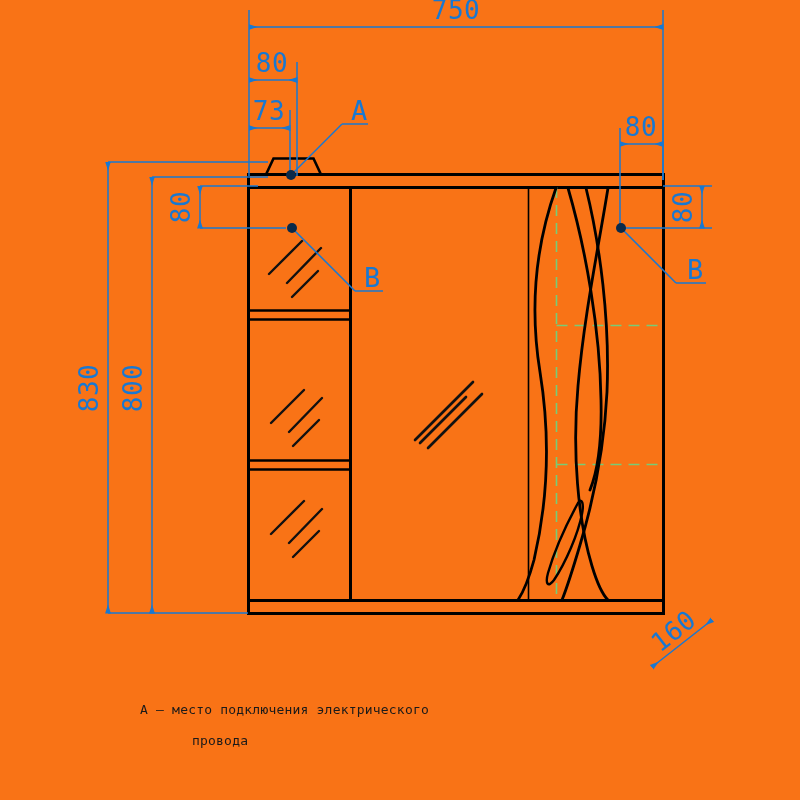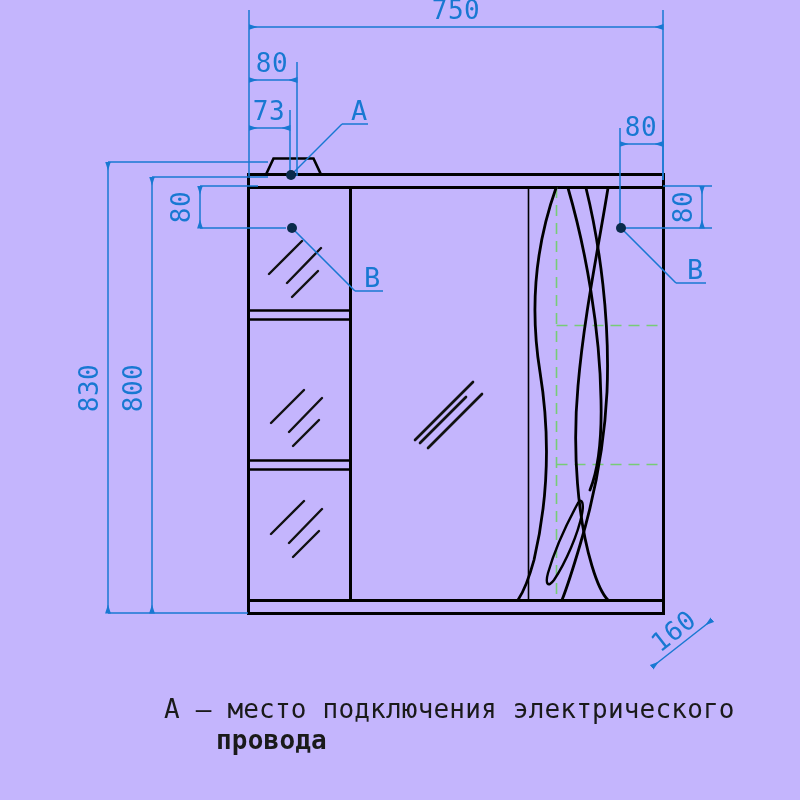--- a/index.html
+++ b/index.html
@@ -10,47 +10,46 @@
   body {
     width: 800px;
     height: 800px;
     font-family: "DejaVu Sans", sans-serif;
     overflow: hidden;
   }
   #sheet {
     position: relative;
     width: 800px;
     height: 800px;
-    background: #c4b5fd;
+    background: #f97316;
   }
   #drawing {
     position: absolute;
     left: 0;
     top: 0;
   }
   .legend {
     position: absolute;
-    left: 164px;
+    left: 140px;
     top: 694px;
     width: 600px;
     font-family: "DejaVu Sans Mono", monospace;
-    font-size: 26px;
+    font-size: 13px;
     letter-spacing: 0.2px;
     color: #1a1a1a;
     line-height: 31px;
   }
   .legend-row {
     display: block;
     white-space: pre;
   }
   .legend-cont {
     display: block;
     white-space: pre;
     padding-left: 52px;
-    font-weight: bold;
   }
 </style>
 </head>
 <body>
 
 <div id="sheet">
 
   <svg id="drawing" width="800" height="800" viewBox="0 0 800 800">
 
     <defs>

